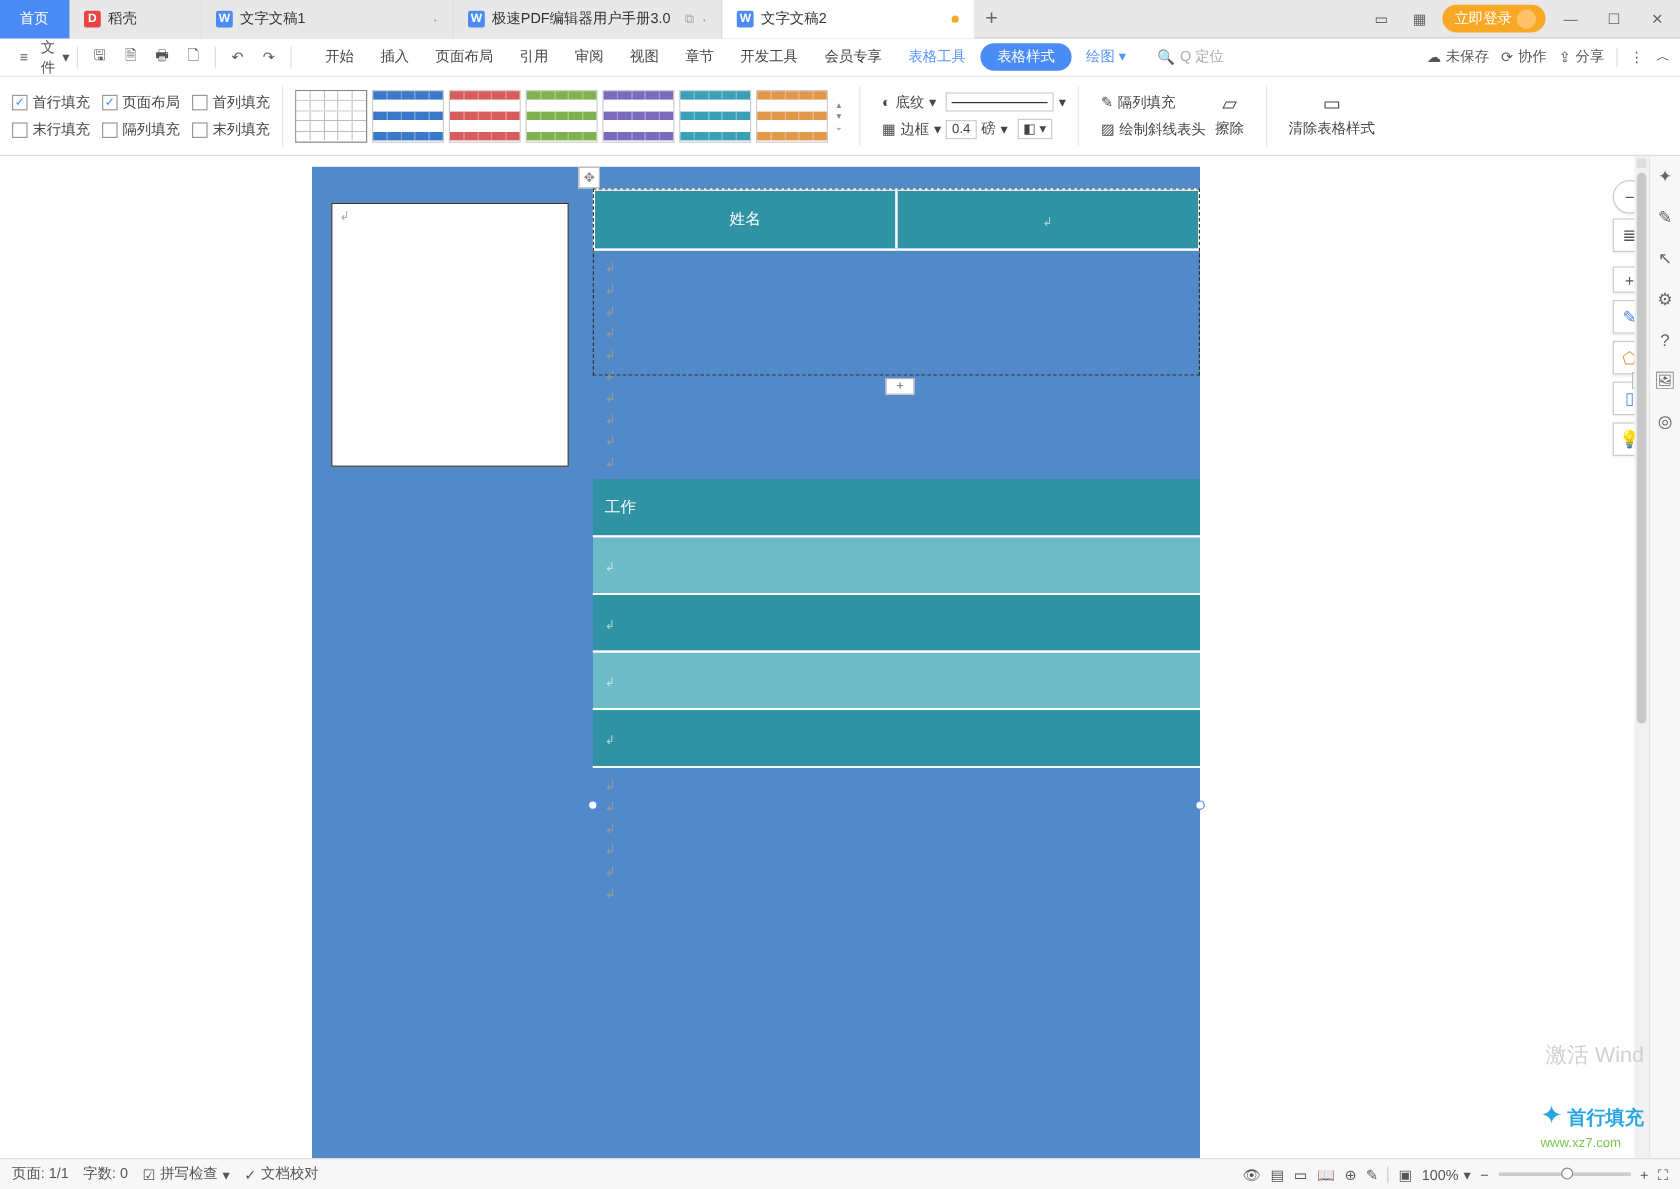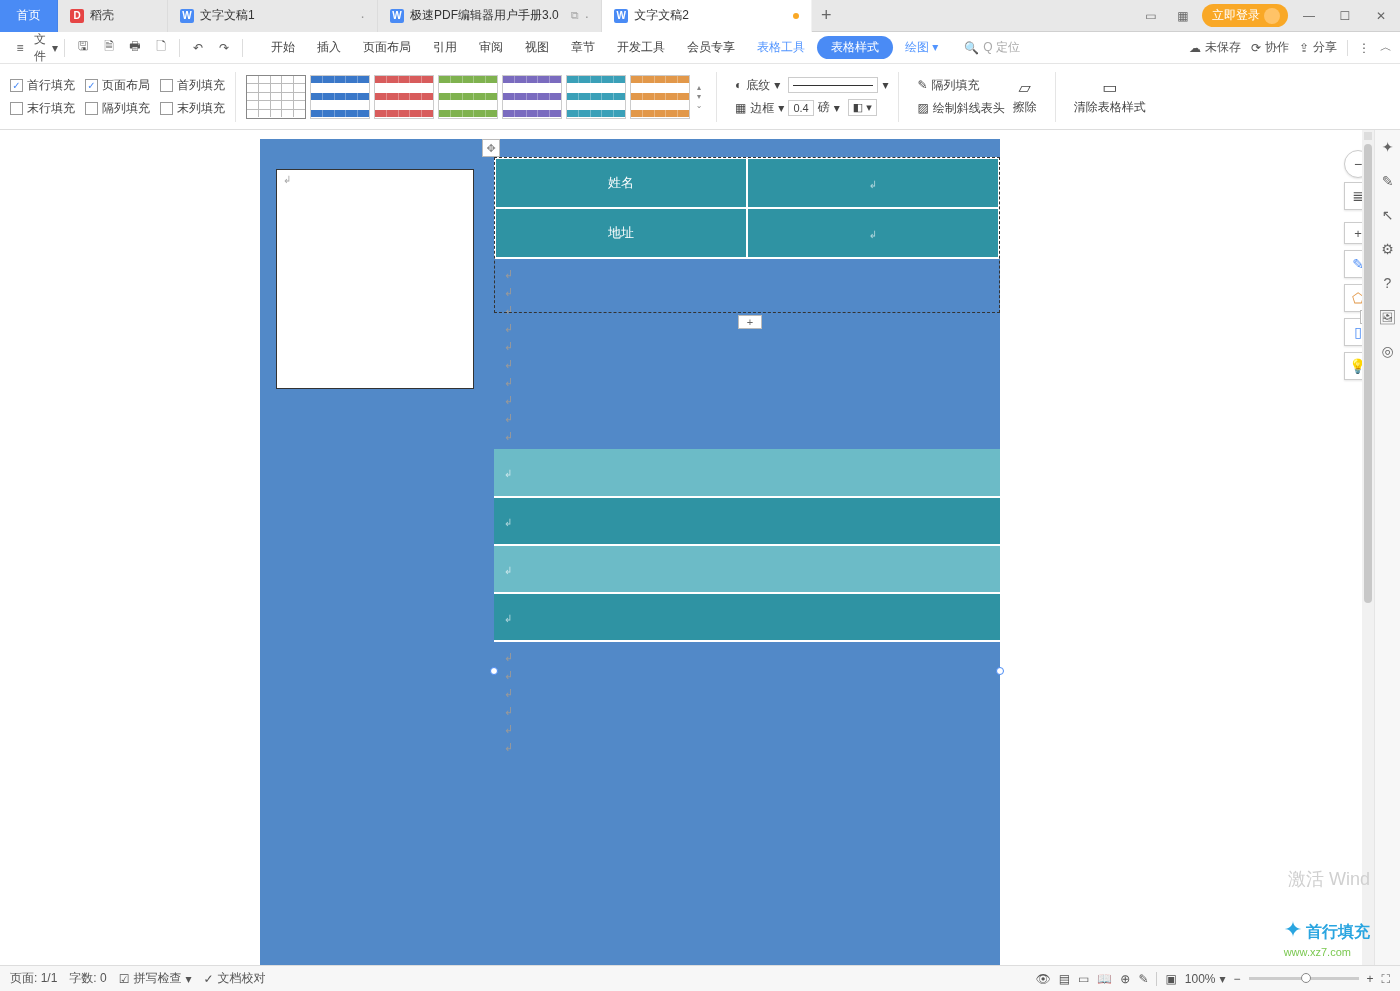--- a/index.html
+++ b/index.html
@@ -526,42 +526,41 @@
           <span class="pm">↲</span>
         </div>
       <div class="move-handle">✥</div>
       <div class="content-col">
         <table class="tbl1" style="position:relative">
           <tbody>
               <tr>
                 <td class="r1 c1"><span>姓名</span></td>
                 <td class="r1"><span class="pin">↲</span></td>
               </tr>
-          <tr>
-                <td class="r1 c1"><span>地址</span></td>
-                <td class="r1"><span class="pin">↲</span></td>
-              </tr>
         </tbody>
           </table>
         <div class="sel-border" style="position:absolute;top:18px;height:156px;left:0;right:0"></div>
         <div class="add-btn" style="top:176px;left:244px">+</div>
         <div class="paras">
           <div class="p">↲</div>
             <div class="p">↲</div>
             <div class="p">↲</div>
             <div class="p">↲</div>
             <div class="p">↲</div>
           <div class="p">↲</div>
             <div class="p">↲</div>
             <div class="p">↲</div>
             <div class="p">↲</div>
             <div class="p">↲</div>
         </div>
         <table class="tbl2">
           <tbody>
+              <tr>
+                <td class="d"><span>工作</span></td>
+              </tr>
           <tr>
                 <td class="l"><span class="pin">↲</span></td>
               </tr>
           <tr>
                 <td class="d"><span class="pin">↲</span></td>
               </tr>
           <tr>
                 <td class="l"><span class="pin">↲</span></td>
               </tr>
           <tr>

